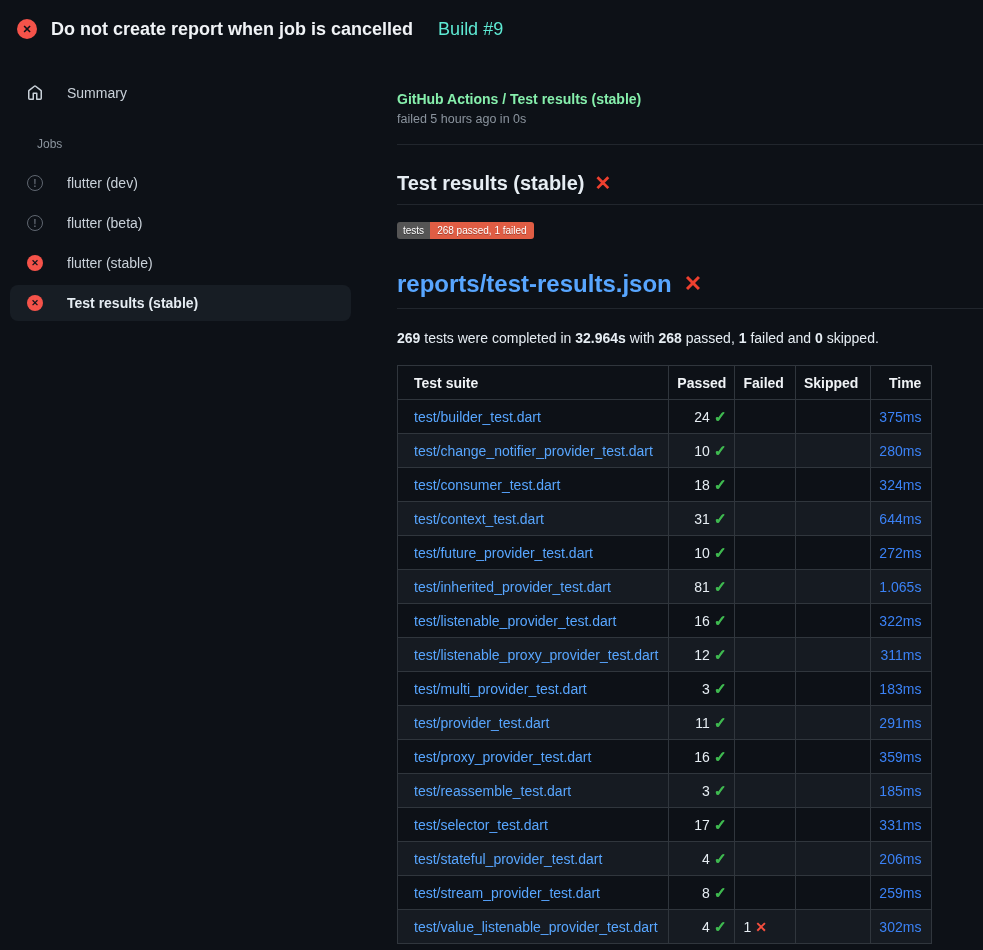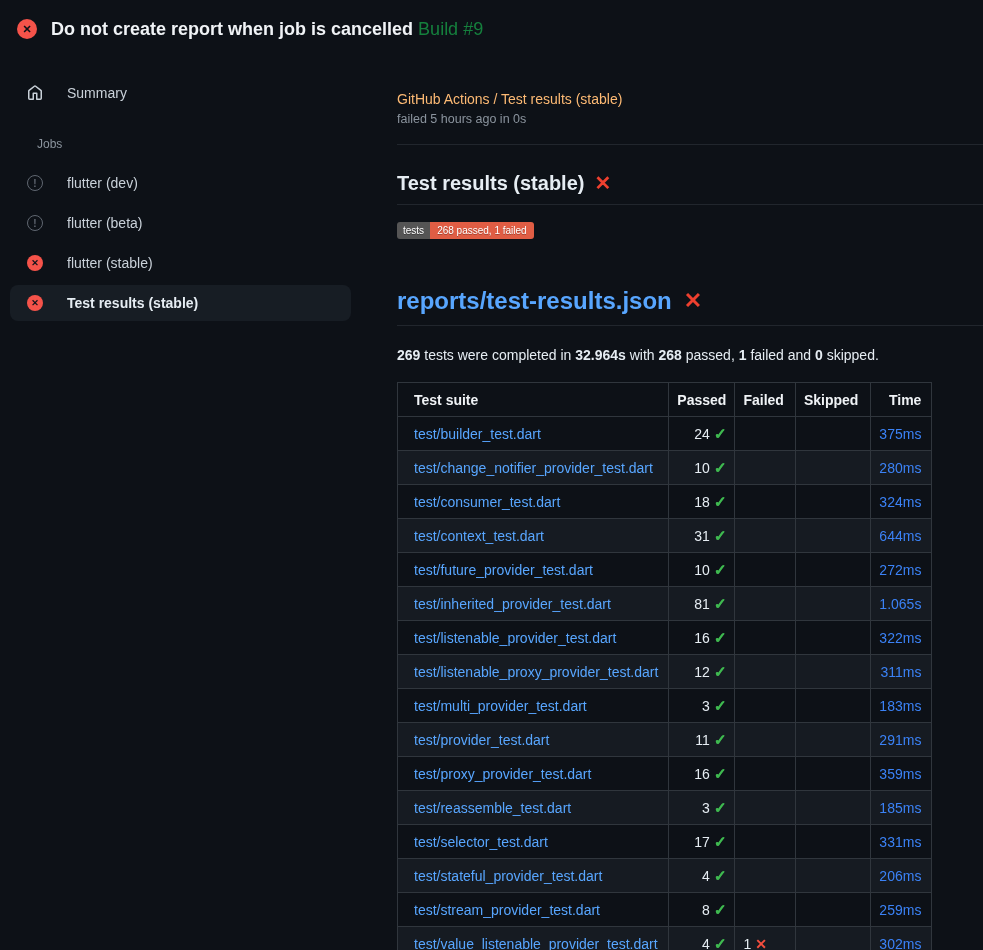--- a/index.html
+++ b/index.html
@@ -16,21 +16,21 @@
     padding:18px 16px 16px 17px;
     height:56px;
   }
   .status-circle {
     width:20px; height:20px; border-radius:50%;
     background:#f5534a; color:#0d1117;
     display:flex; align-items:center; justify-content:center;
     font-size:11px; font-weight:bold; flex:none;
   }
   .page-title { font-size:18px; font-weight:bold; color:#f0f3f6; }
-  .build-number { font-size:18px; color:#15803d; font-weight:normal; }
+  .build-number { font-size:18px; color:#5eead4; font-weight:normal;margin-left:20px; }
 
   
   .layout { display:flex; align-items:flex-start; }
   .sidebar { width:397px; flex:none; padding:19px 46px 0 10px; }
   .main { flex:1; padding:35px 0 0 0; min-width:0; }
 
   
   .side-item {
     display:flex; align-items:center; gap:24px;
     height:36px; padding:0 8px 0 17px;
@@ -47,41 +47,41 @@
   }
   .icon-failed {
     width:16px; height:16px; border-radius:50%;
     background:#f5534a; color:#10151c;
     display:flex; align-items:center; justify-content:center;
     font-size:9px; font-weight:bold; flex:none;
   }
   .home-icon { width:16px; height:16px; flex:none; display:flex; }
 
   
-  .breadcrumb { font-weight:normal; font-size:14px; color:#fdba74; }
+  .breadcrumb { font-weight:bold; font-size:14px; color:#86efac; }
   .status-line { color:#8b949e; font-size:12.5px; margin-top:5px; }
   .divider { border-bottom:1px solid #21262d; margin-top:18px; }
 
   h3.section-title {
     font-size:20px; font-weight:600; color:#e6edf3;
     margin-top:26px; padding-bottom:9px; border-bottom:1px solid #21262d;
     display:flex; align-items:center; gap:10px;
   }
   .x-mark { color:#ee402f; font-weight:900; }
   h3 .x-mark { font-size:20px; }
   h2 .x-mark { font-size:22px; }
 
   .badge { display:inline-flex; margin-top:17px; font-size:10px; font-weight:normal;
            border-radius:3px; overflow:hidden; text-shadow:0 1px 0 rgba(0,0,0,.3); }
   .badge-key { background:#555555; color:#ffffff; padding:3px 6px; }
   .badge-val { background:#e05d44; color:#ffffff; padding:3px 7px; }
 
   h2.report-title {
     font-size:24px; font-weight:600; color:#58a6ff;
-    margin-top:48px; padding-bottom:10px; border-bottom:1px solid #21262d;
+    margin-top:31px; padding-bottom:10px; border-bottom:1px solid #21262d;
     display:flex; align-items:center; gap:12px;
   }
   h2.report-title .link { cursor:pointer; }
 
   .summary-line { margin-top:21px; color:#e6edf3; }
   .summary-line b { font-weight:bold; }
 
   
   table.results {
     margin-top:19px;

